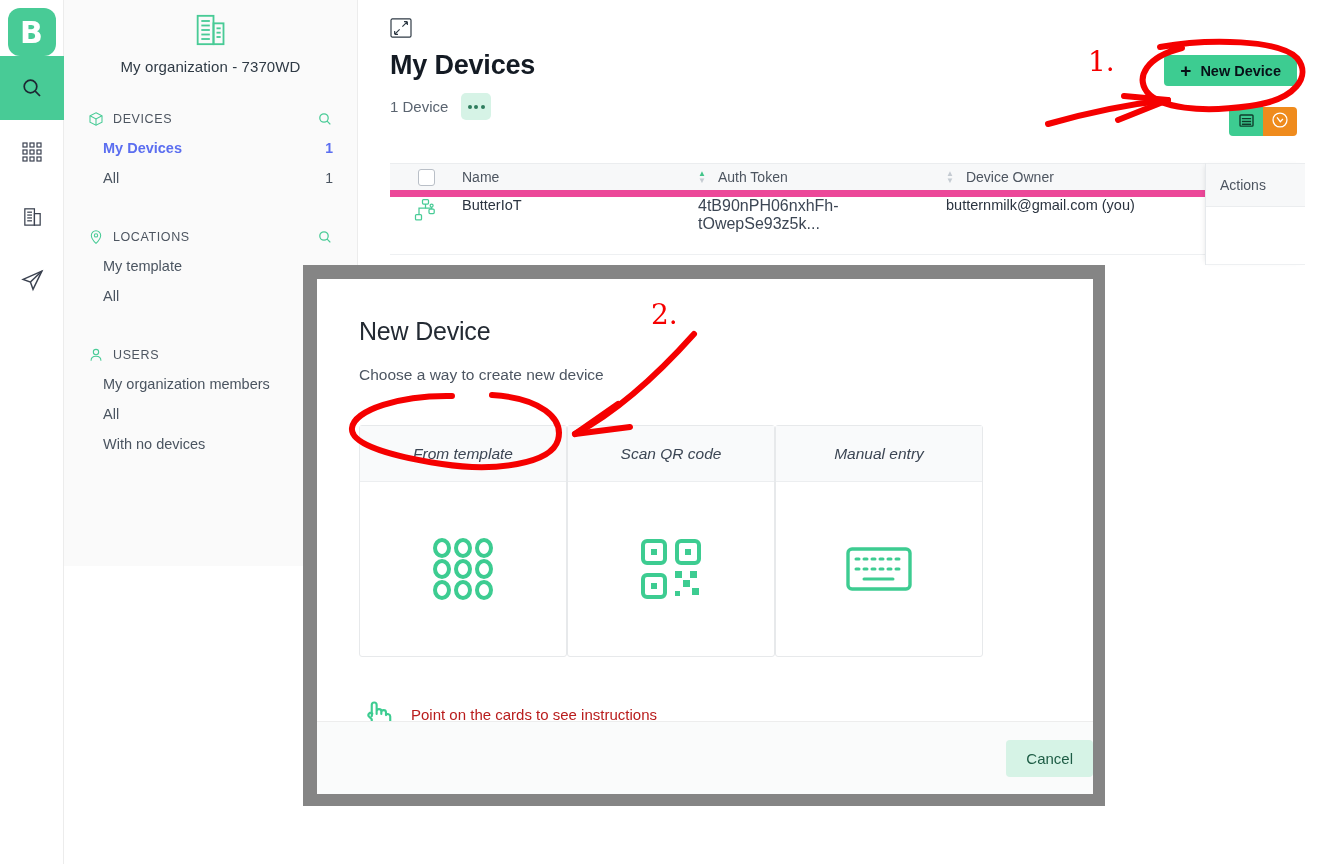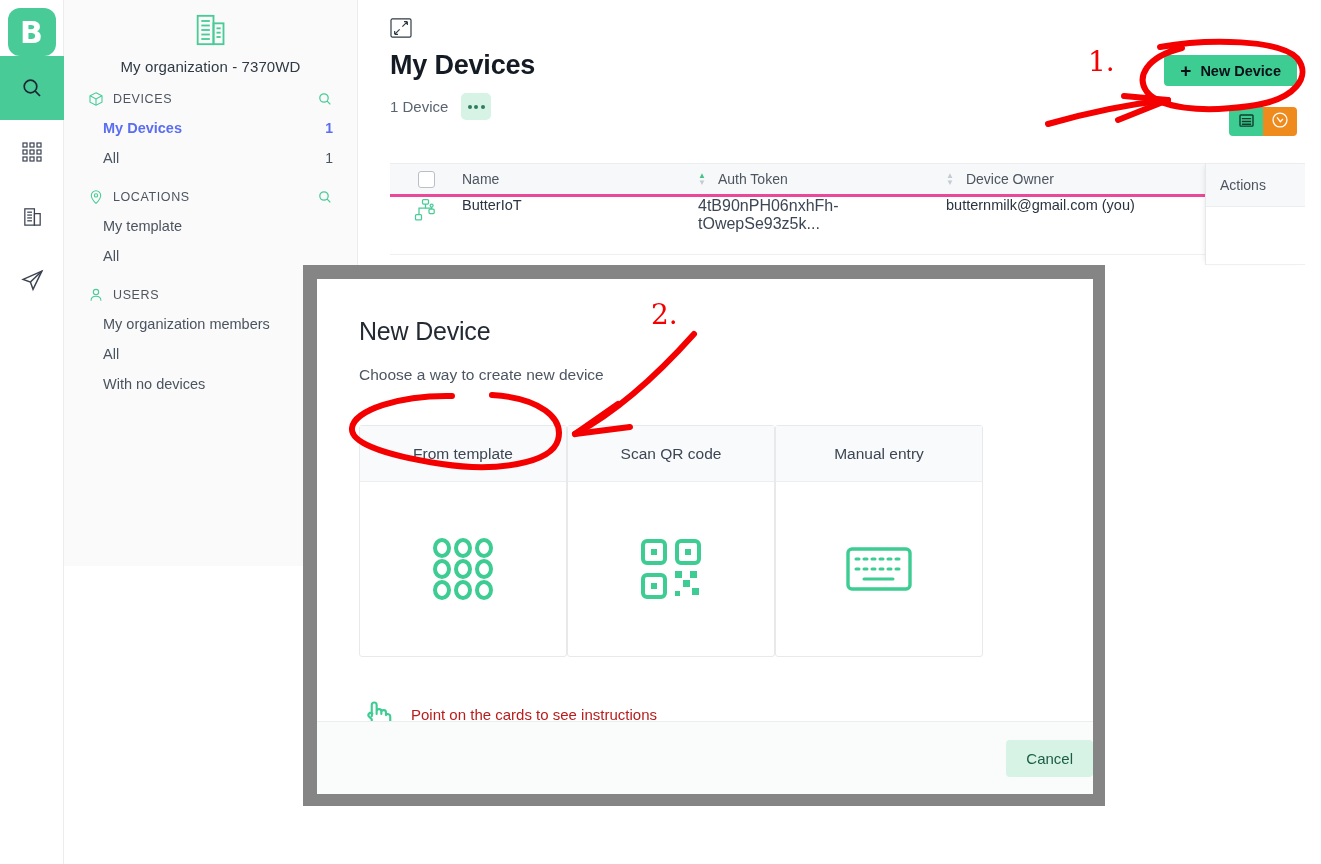--- a/index.html
+++ b/index.html
@@ -34,21 +34,21 @@
     position: absolute; left: 64px; top: 0; width: 294px; height: 566px;
     background: #fafafa; border-right: 1px solid #ececec;
     padding: 4px 18px 0 18px; z-index: 4; overflow: hidden;
   }
   .org-block { text-align: center; padding-top: 6px; }
   .org-icon { color: #48cb96; }
   .org-name {
     font-size: 15px; color: #2f3a45; margin-top: 4px; letter-spacing: .1px;
   }
   .sec-head {
-    display: flex; align-items: center; margin-top: 16px; padding: 0 6px;
+    display: flex; align-items: center; margin-top: 36px; padding: 0 6px;
   }
   .sec-head .sec-ico { color: #48cb96; display:flex; margin-right: 9px; }
   .sec-head .sec-label {
     font-size: 12.5px; letter-spacing: .6px; color: #4d5560; flex: 1;
     text-transform: uppercase;
   }
   .sec-head .sec-search { color: #48cb96; display: flex; }
   .nav-item {
     display: flex; align-items: center; justify-content: space-between;
     font-size: 14.5px; color: #4a5460; padding: 7px 6px 7px 21px;
@@ -88,21 +88,21 @@
     border-radius: 4px; overflow: hidden;
   }
   .tog { width: 34px; height: 29px; display: flex; align-items: center; justify-content: center; }
   .tog.green { background: #3dcc91; color: #0f3c2b; }
   .tog.orange { background: #ef8b1d; color: #fff; }
 
   
   .table-wrap { position: absolute; left: 32px; top: 163px; right: 16px; }
   .thead {
     display: flex; align-items: center; height: 34px; background: #f7f8f9;
-    border-top: 1px solid #ebedef; border-bottom: 3px solid #ec4899;
+    border-top: 1px solid #ebedef; border-bottom: 7px solid #ec4899;
   }
   .th { font-size: 14px; color: #4d5560; display: flex; align-items: center; }
   .col-chk { width: 72px; display: flex; justify-content: center; }
   .chk {
     width: 17px; height: 17px; border: 1px solid #b9bfc7; border-radius: 3px; background: #fff;
   }
   .col-name { width: 236px; }
   .col-auth { width: 248px; }
   .col-owner { flex: 1; }
   .sort { display: flex; flex-direction: column; margin-right: 12px; line-height: 0; }
@@ -133,21 +133,21 @@
 
   
   .modal-frame {
     position: absolute; left: 303px; top: 265px; width: 802px; height: 541px;
     background: #858585; padding: 14px 12px 12px 14px; z-index: 20;
   }
   .modal { width: 100%; height: 100%; background: #fff; position: relative; }
   .modal-body { padding: 38px 42px 0 42px; }
   .modal-title { font-size: 25px; color: #232a33; letter-spacing: -.2px; }
   .modal-sub { font-size: 15.5px; color: #4d5662; margin-top: 20px; }
-  .cards { display: flex; margin-top: 41px; }
+  .cards { display: flex; margin-top: 41px; font-style: italic; }
   .card {
     width: 208px; height: 232px; border: 1px solid #e7e9eb; border-radius: 3px;
     background: #fff; display: flex; flex-direction: column; align-items: center;
     cursor: pointer;
   }
   .card-head {
     width: 100%; height: 56px; background: #f9fafb; border-bottom: 1px solid #eceef0;
     display: flex; align-items: center; justify-content: center;
     font-size: 15.5px; color: #3c4654;
   }

